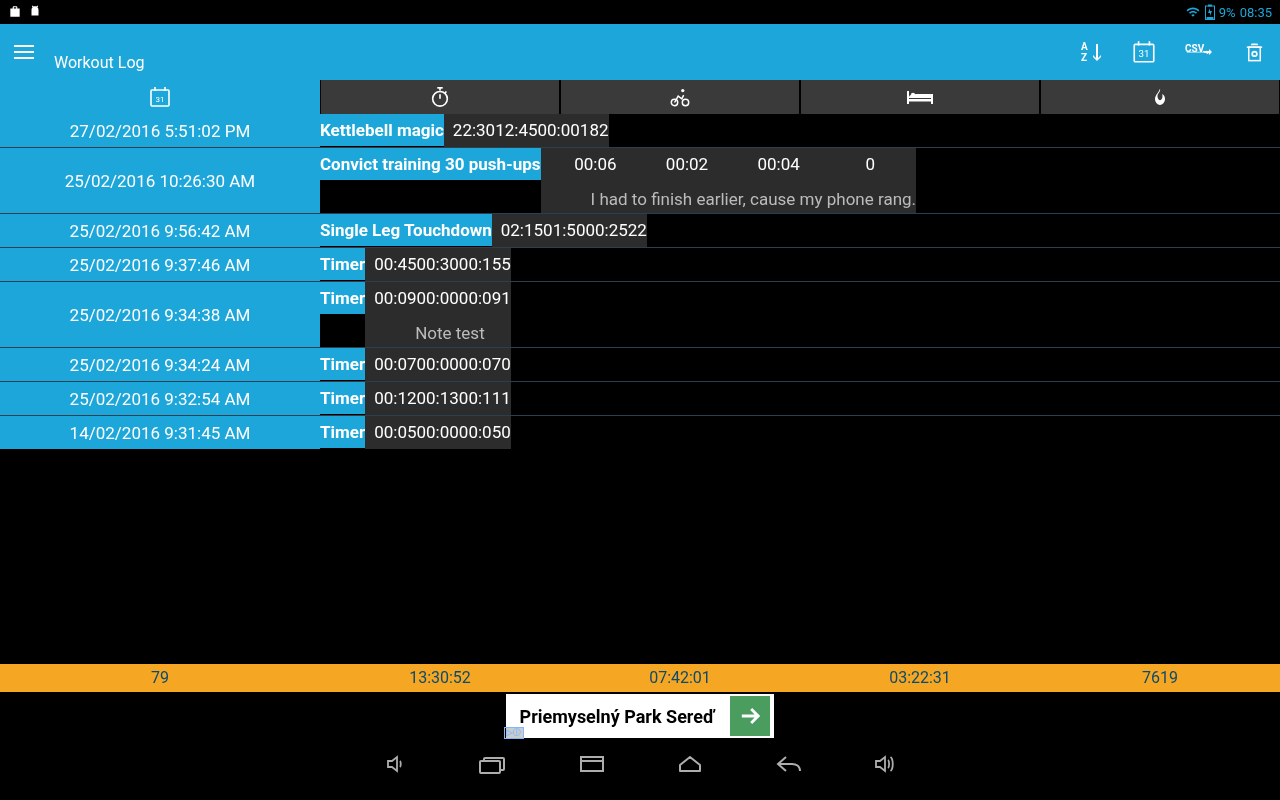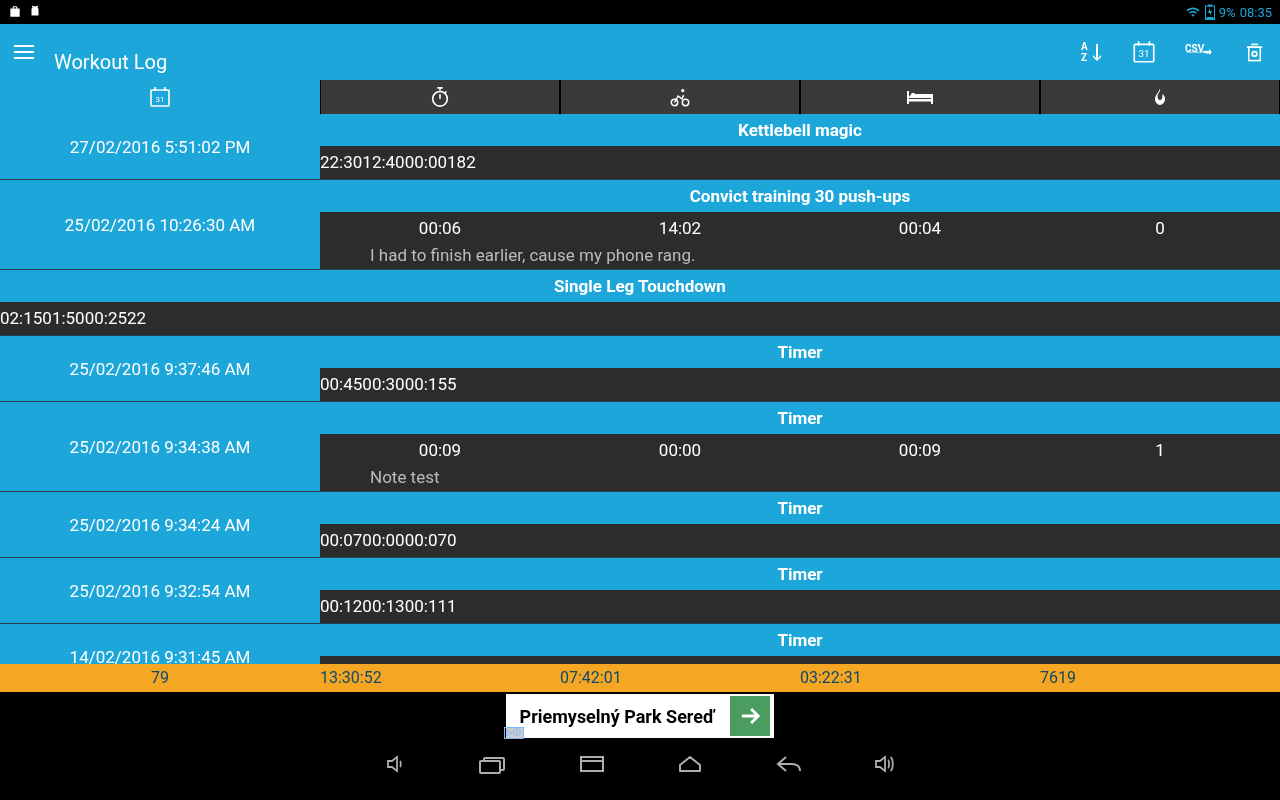--- a/index.html
+++ b/index.html
@@ -2,42 +2,42 @@
 <html><head>
 <meta charset="utf-8">
 <style>
 * { margin: 0; padding: 0; box-sizing: border-box; }
 html, body { width: 1280px; height: 800px; overflow: hidden; font-family: Roboto, Arial, sans-serif; background: #000; color: #fff; }
 .statusbar { height: 24px; background: #000; display: flex; align-items: center; justify-content: space-between; padding: 0 8px; font-size: 13px; }
 .statusbar-left { display: flex; gap: 6px; align-items: center; }
 .statusbar-right { display: flex; gap: 4px; align-items: center; color: #1ca6d9; }
 .appbar { height: 56px; background: #1ca6d9; display: flex; align-items: center; padding: 0 14px; justify-content: space-between; }
 .appbar-left { display: flex; align-items: center; gap: 20px; }
-.appbar-title { font-size: 20px; color: #fff; font-weight: 400; margin-top: 20px; }
+.appbar-title { font-size: 16px; color: #fff; font-weight: 400; margin-top: 20px; }
 .appbar-actions { display: flex; gap: 28px; align-items: center; }
 .appbar-actions > * { cursor: pointer; }
 .hamburger { width: 20px; height: 14px; display: flex; flex-direction: column; justify-content: space-between; cursor: pointer; }
 .hamburger span { height: 2px; background: #fff; }
 .header-row { display: flex; height: 34px; }
 .date-col { width: 320px; display: flex; align-items: center; justify-content: center; }
 .data-col { flex: 1; display: flex; align-items: center; justify-content: center; }
 .log-area { height: 550px; overflow: hidden; }
 .log-row { display: flex; border-top: 1px solid #2a4050; }
 .log-row:first-child { border-top: none; }
 .log-date { width: 320px; background: #1ca6d9; display: flex; align-items: center; justify-content: center; font-size: 17px; color: #fff; }
-.log-body { flex: 1; display: flex; flex-direction: column; }
+.log-body { flex: 1; display: flex; flex-direction: row; }
 .log-title { background: #1ca6d9; color: #fff; font-weight: bold; text-align: center; font-size: 17px; height: 32px; line-height: 32px; }
 .log-values { display: flex; background: #2c2c2c; height: 33px; }
 .log-values.with-note { height: auto; flex-direction: column; }
-.log-values-row { display: flex; height: 33px; }
+.log-values-row { display: flex; height: 33px; padding-left: 9px; }
 .log-val { flex: 1; text-align: center; font-size: 17px; color: #fff; line-height: 33px; }
-.log-note { color: #bbb; font-size: 17px; padding: 0 0 4px 50px; text-align: left; }
+.log-note { color: #bbb; font-size: 17px; padding: 0 0 4px 50px; text-align: left; margin-top: 8px; }
 .totals { height: 28px; background: #f5a623; display: flex; font-size: 16px; color: #0c4a6e; }
 .totals .t-date { width: 320px; text-align: center; line-height: 28px; }
-.totals .t-val { flex: 1; text-align: left; line-height: 28px; }
+.totals .t-val { flex: 1; text-align: center; line-height: 28px; }
 .ad { height: 48px; background: #000; display: flex; align-items: center; justify-content: center; }
 .ad-inner { background: #fff; color: #000; height: 44px; display: flex; align-items: center; padding: 0 4px 0 14px; font-size: 18px; font-weight: bold; position: relative; }
 .ad-arrow { width: 40px; height: 40px; background: #4a9d5e; display: flex; align-items: center; justify-content: center; margin-left: 16px; }
 .navbar { height: 48px; background: #000; display: flex; align-items: center; justify-content: center; gap: 70px; }
 .navbar svg { opacity: 0.85; }
 .icon-cell-bg { background: #3a3a3a; margin: 0 1px; }
 .header-row .date-col { background: #1ca6d9; }
 svg { display: block; }
 </style>
 </head>
@@ -147,44 +147,45 @@
 </div>
 
 <div class="log-area" id="log-area">
     <div class="log-row">
     <div class="log-date">27/02/2016 5:51:02 PM</div>
     <div class="log-body">
       <div class="log-title">Kettlebell magic</div>
       <div class="log-values ">
         <div class="log-values-row">
           <div class="log-val">22:30</div>
-          <div class="log-val">12:40</div>
+          <div class="log-val">12:45</div>
           <div class="log-val">00:00</div>
           <div class="log-val">182</div>
         </div>
 
       </div>
     </div>
     </div>
     <div class="log-row">
     <div class="log-date">25/02/2016 10:26:30 AM</div>
     <div class="log-body">
       <div class="log-title">Convict training 30 push-ups</div>
       <div class="log-values with-note">
         <div class="log-values-row">
           <div class="log-val">00:06</div>
-          <div class="log-val">14:02</div>
+          <div class="log-val">00:02</div>
           <div class="log-val">00:04</div>
           <div class="log-val">0</div>
         </div>
         <div class="log-note">I had to finish earlier, cause my phone rang.</div>
       </div>
     </div>
     </div>
     <div class="log-row">
+    <div class="log-date">25/02/2016 9:56:42 AM</div>
     <div class="log-body">
       <div class="log-title">Single Leg Touchdown</div>
       <div class="log-values ">
         <div class="log-values-row">
           <div class="log-val">02:15</div>
           <div class="log-val">01:50</div>
           <div class="log-val">00:25</div>
           <div class="log-val">22</div>
         </div>
 

